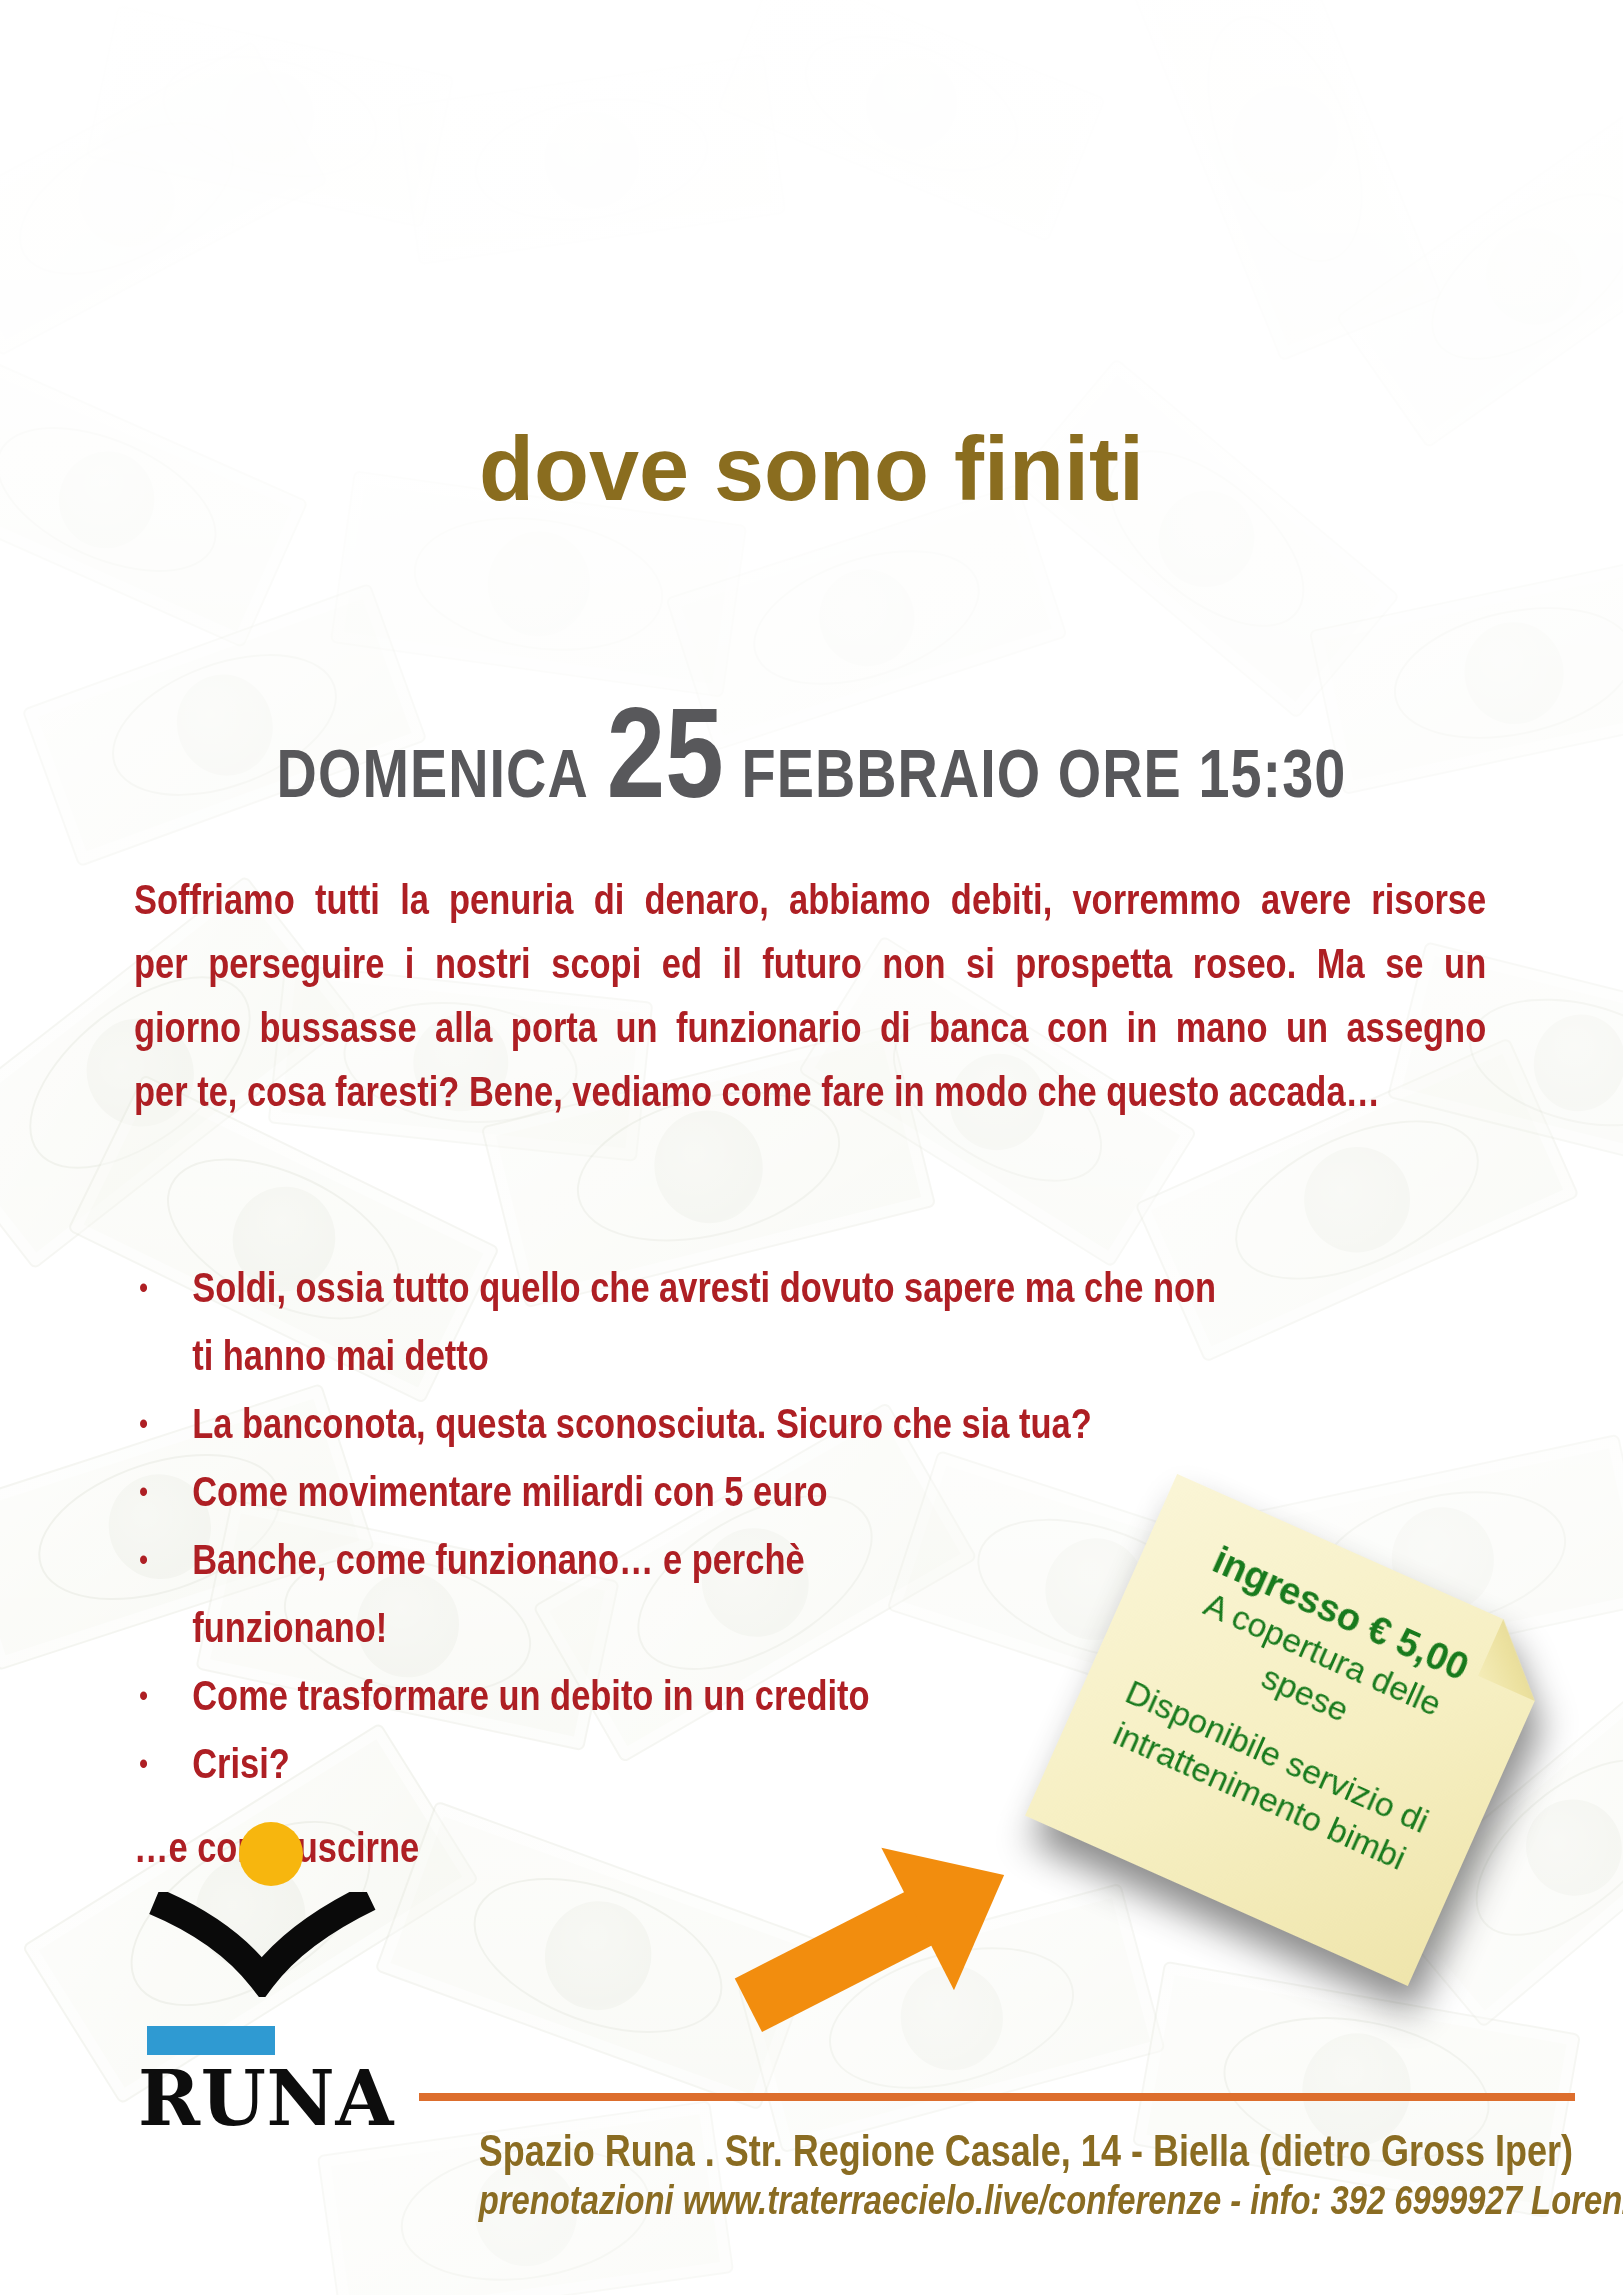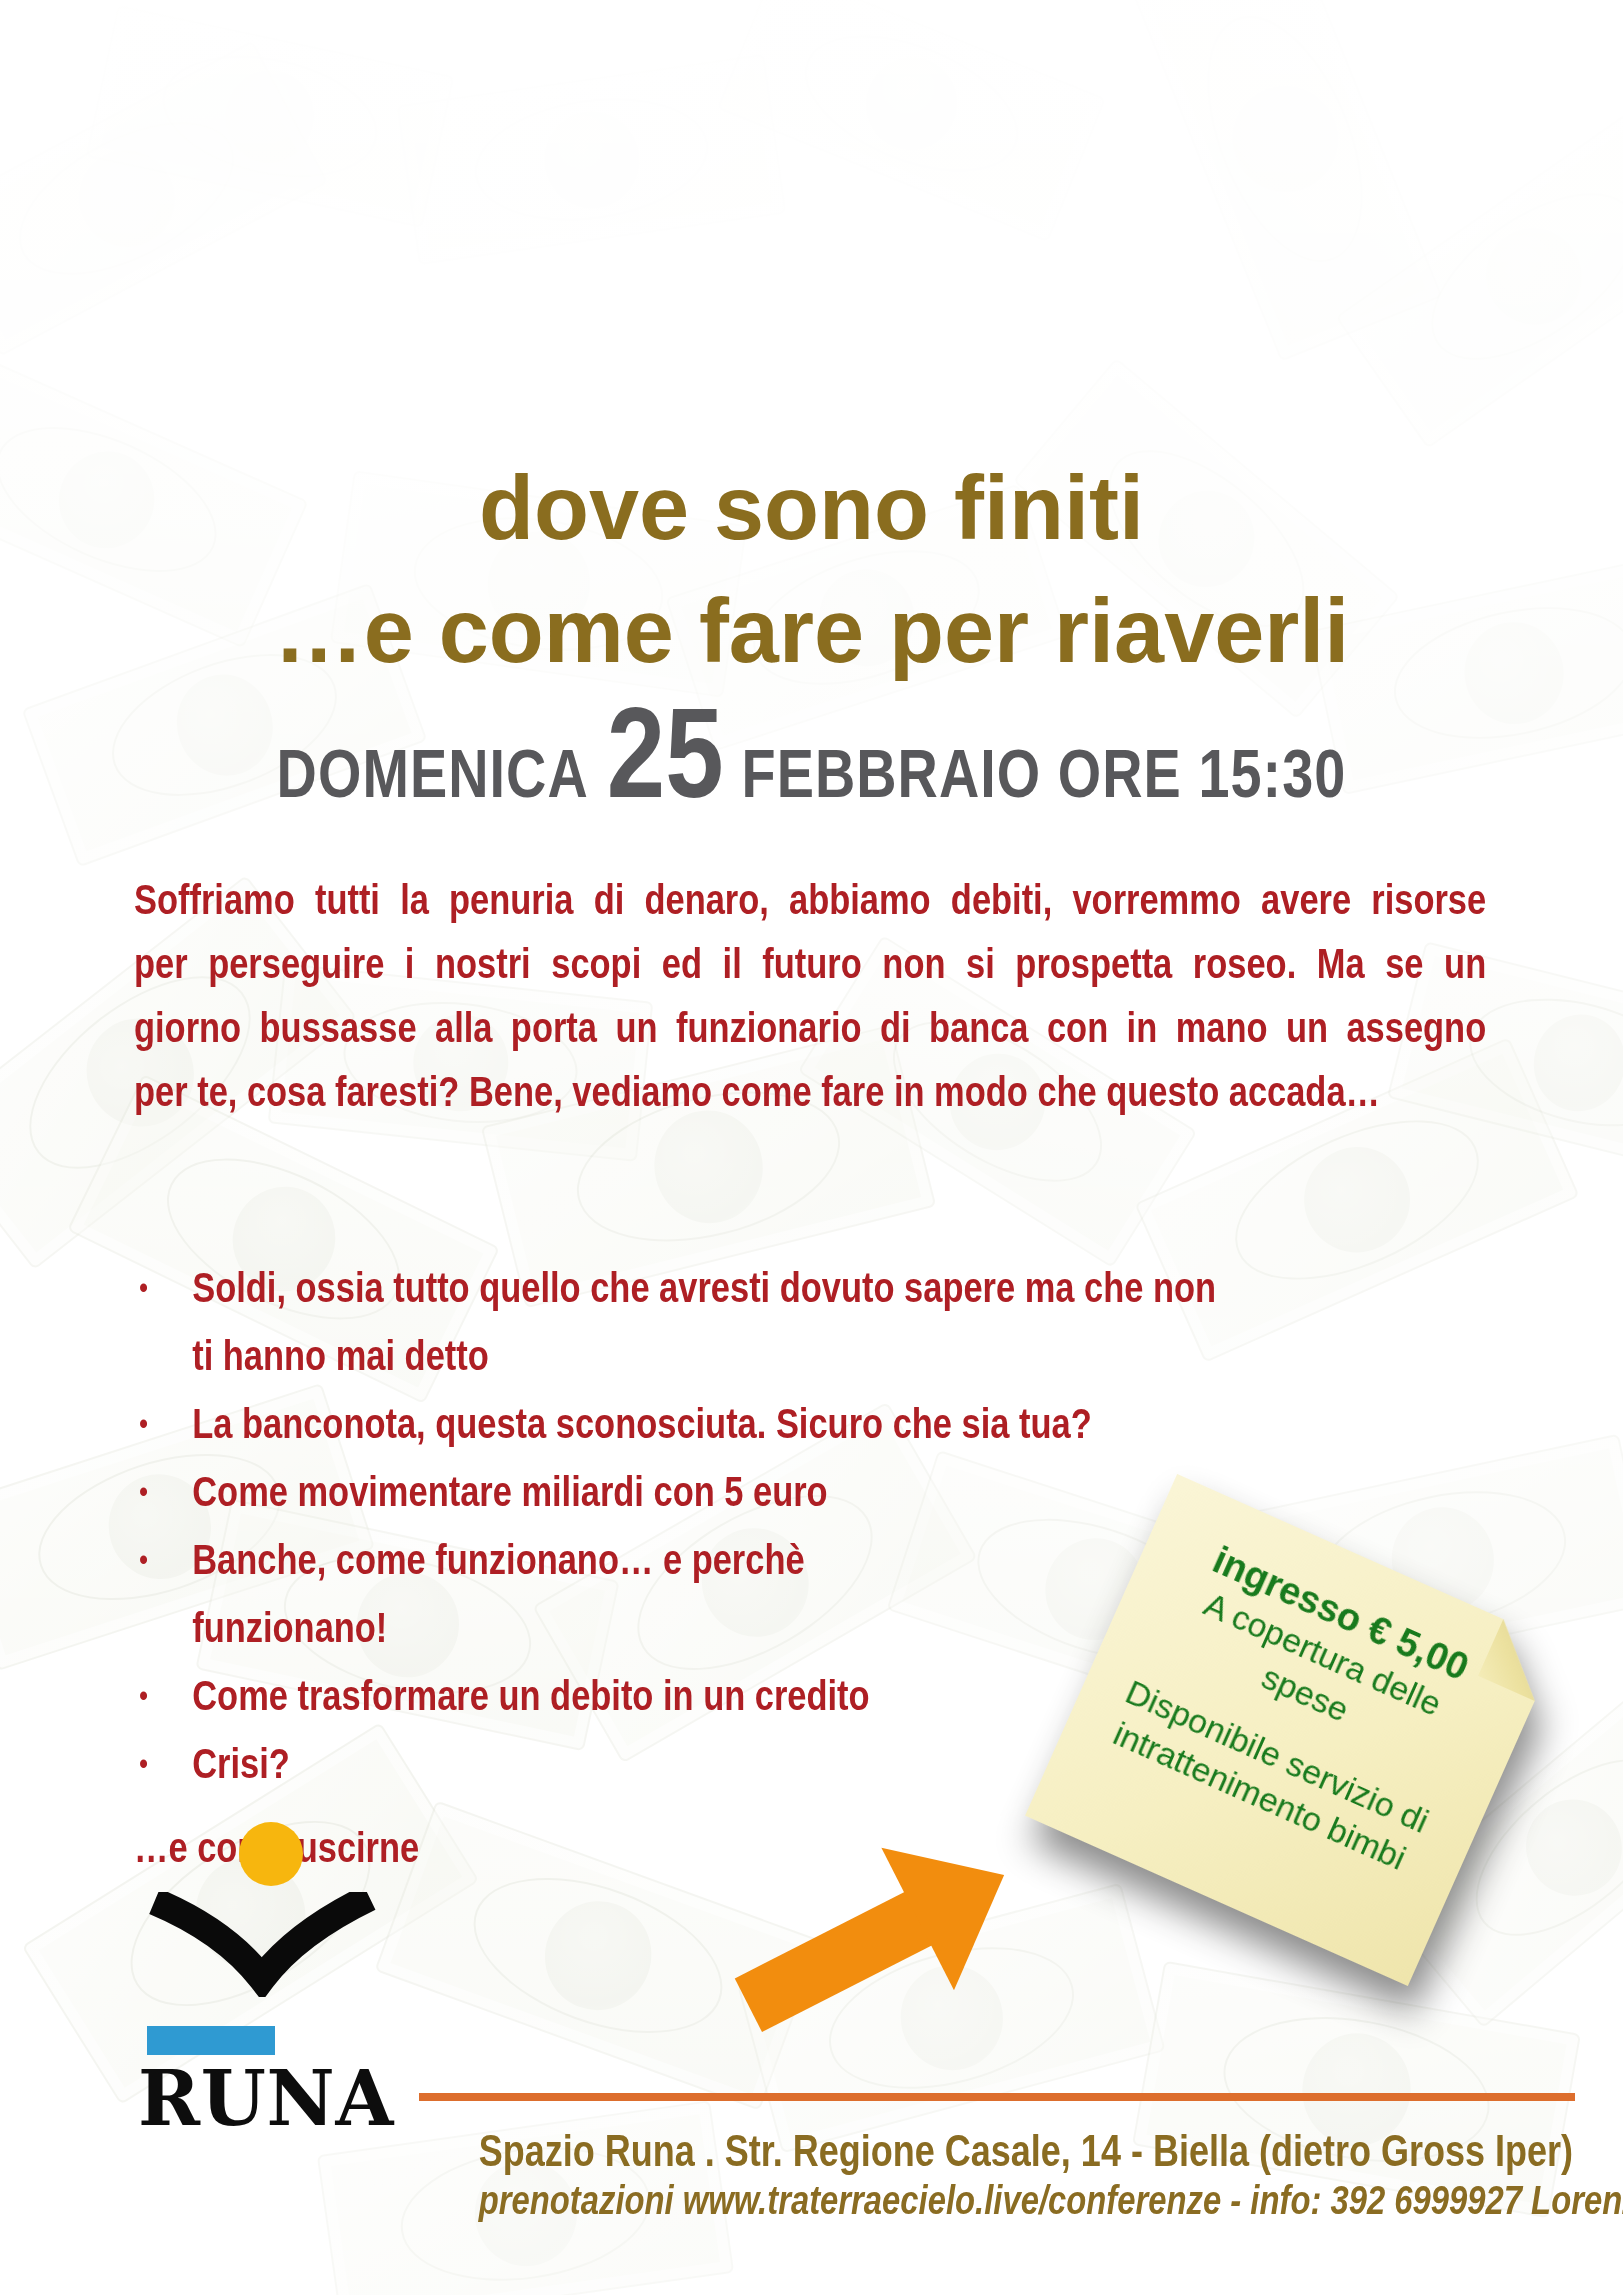--- a/index.html
+++ b/index.html
@@ -29,21 +29,21 @@
   #title{position:absolute;left:0;top:63px;width:100%;text-align:center;
         font-family:"DejaVu Serif",serif;font-weight:700;font-size:308px;line-height:1;
         letter-spacing:6.5px;
         background:linear-gradient(180deg,
            #2e1c05 0%,#6e4712 7%,#c08a2e 16%,#f3cf7a 25%,#d9a33c 33%,
            #7a4f12 44%,#462b07 52%,#a87424 63%,#e9bc55 74%,#8a5c16 86%,#331f05 97%);
         -webkit-background-clip:text;background-clip:text;color:transparent;
         filter:drop-shadow(-11.8px 22px 13px rgba(95,95,95,.62));}
 
   .subtitle{position:absolute;left:0;width:100%;text-align:center;
-        color:#8a6d1f;font-weight:700;font-size:90px;line-height:1;margin-top:39px;}
+        color:#8a6d1f;font-weight:700;font-size:90px;line-height:1;}
   #subtitle1{top:424px;}
   #subtitle2{top:547px;}
 
   #dateline{position:absolute;left:0;top:679px;width:100%;display:flex;
         justify-content:center;align-items:baseline;gap:22px;
         color:#58585b;font-weight:700;transform:scaleX(.82);transform-origin:50% 50%;}
   #dateline .small{font-size:68px;letter-spacing:1.3px;}
   #dateline .big{font-size:128px;letter-spacing:0;}
 
   #intro{position:absolute;left:134px;top:868px;width:1649px;
@@ -228,21 +228,20 @@
         <div class="oval"></div>
         <div class="portrait"></div>
       </div>
   </div>
   <div id="bg-fade"></div>
 
   <div class="content">
 
 
     <div id="subtitle1" class="subtitle">dove sono finiti</div>
-    <div id="subtitle2" class="subtitle">…e come fare per riaverli</div>
 
     <div id="dateline">
       <span class="small">DOMENICA</span>
       <span class="big">25</span>
       <span class="small">FEBBRAIO ORE 15:30</span>
     </div>
 
     <div id="intro">
       <div class="jline">Soffriamo tutti la penuria di denaro, abbiamo debiti, vorremmo avere risorse</div>
       <div class="jline">per perseguire i nostri scopi ed il futuro non si prospetta roseo. Ma se un</div>

